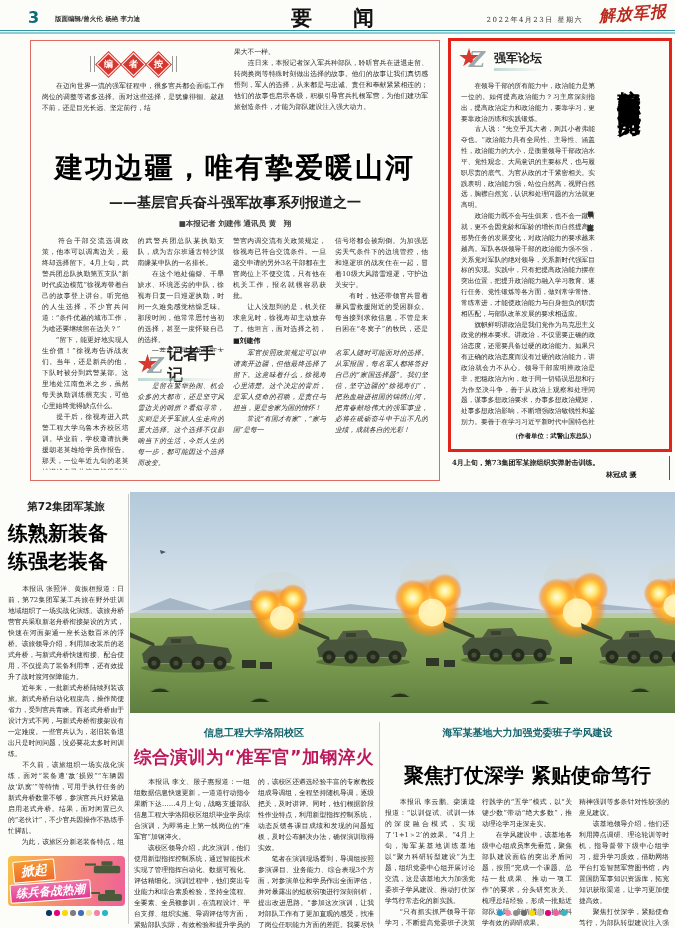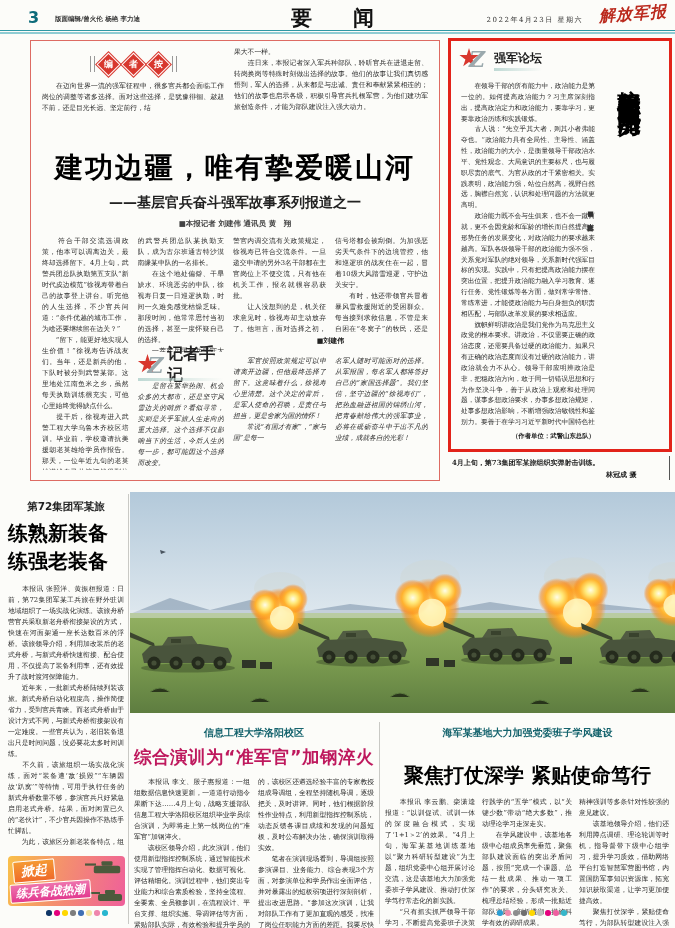--- a/index.html
+++ b/index.html
@@ -39,21 +39,21 @@
   .colw{width:93px;}
   .col2wrap{width:93px;display:flex;flex-direction:column;}
   .c2top{height:116px;}
   .rn-label{display:flex;align-items:center;gap:3px;height:22px;margin:2px 0 1px;}
   .rn-label .lbl{font-family:"DejaVu Sans",sans-serif;font-size:16px;font-weight:900;}
   .rn-txt{flex:1;}
   .col34{width:195px;display:flex;flex-direction:column;}
   .c34top{display:flex;gap:9px;height:100px;}
   .c34top .txt{width:93px;}
   .rn-head{text-align:center;font-family:"DejaVu Sans",sans-serif;font-size:16px;font-weight:900;margin:5px 0 2px;letter-spacing:1px;}
-  .rn-by{text-align:center;font-size:7px;font-weight:bold;margin-bottom:10px;}
+  .rn-by{font-size:7px;font-weight:bold;margin-bottom:2px;}
   .c34bot{display:flex;gap:9px;flex:1;}
   .c34bot .txt{width:93px;}
   
   .star-logo{position:relative;display:inline-flex;align-items:center;width:30px;height:22px;}
   .star-shape{position:absolute;left:0;top:0;width:20px;height:20px;background:#d8372e;
     clip-path:polygon(50% 0%,61% 35%,98% 35%,68% 57%,79% 91%,50% 70%,21% 91%,32% 57%,2% 35%,39% 35%);}
   .z-swoosh{position:absolute;left:10px;top:-2px;font-family:"DejaVu Serif",serif;font-style:italic;font-weight:bold;
             font-size:22px;color:#9aa9ad;}
   .grad-bar{height:3px;background:linear-gradient(90deg,#bfd9d4,rgba(255,255,255,0));margin-top:1px;}
   

